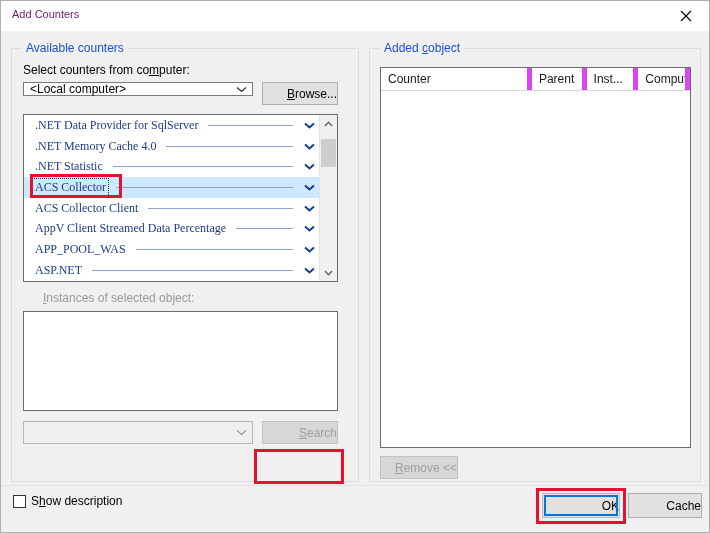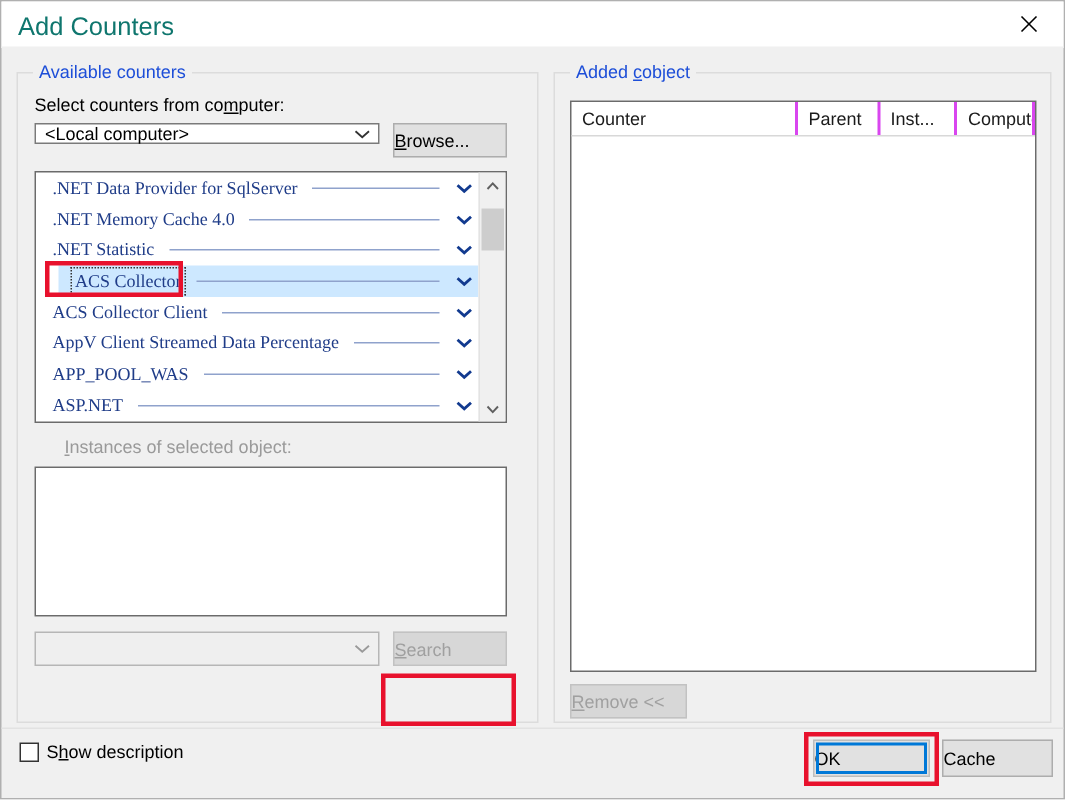--- a/index.html
+++ b/index.html
@@ -31,22 +31,22 @@
     left: 0; top: 0;
     width: 708px;
     height: 30px;
     background: #ffffff;
     border-bottom: 1px solid #f0f0f0;
   }
   #title-text {
     position: absolute;
     left: 11px;
     top: 7px;
-    font-size: 17px;
-    color: #0f766e;
+    font-size: 11px;
+    color: #701a75;
     white-space: nowrap;
   }
   #close-button {
     position: absolute;
     right: 0;
     top: 0;
     width: 46px;
     height: 29px;
     display: flex;
     align-items: center;
@@ -126,21 +126,21 @@
   .btn {
     position: absolute;
     box-sizing: border-box;
     background: #e1e1e1;
     border: 1px solid #adadad;
     font-family: "Liberation Sans", sans-serif;
     font-size: 12px;
     color: #000;
     display: flex;
     align-items: center;
-    justify-content: flex-start;
+    justify-content: flex-end;
     white-space: nowrap;
     padding: 0;
   }
   .btn.disabled {
     color: #a0a0a0;
     background: #d7d7d7;
     border-color: #c2c2c2;
   }
   .btn.focused {
     border: 1px solid #bdbdbd;
@@ -174,21 +174,20 @@
     display: flex;
     align-items: center;
     padding: 0 0 0 9px;
     box-sizing: border-box;
     color: #1f3c88;
     font-size: 12px;
     position: relative;
   }
   .counter-row.selected {
     background: #cde8ff;
-    margin-left: 15px;
   }
   .counter-name {
     white-space: nowrap;
     position: relative;
     padding: 1px 2px;
   }
   .counter-row.selected .counter-name {
     outline: 1px dotted #333;
     outline-offset: 0px;
   }
@@ -264,21 +263,21 @@
     border-bottom: 1px solid #d8d8d8;
     box-sizing: border-box;
   }
   .th {
     font-size: 12px;
     color: #1a1a1a;
     display: flex;
     align-items: center;
     padding-left: 7px;
     box-sizing: border-box;
-    border-right: 2px solid #d946ef;
+    border-right: 5px solid #d946ef;
     white-space: nowrap;
     overflow: hidden;
   }
 
   
   .redbox {
     position: absolute;
     border: 3px solid #e8112d;
     box-sizing: border-box;
     pointer-events: none;

